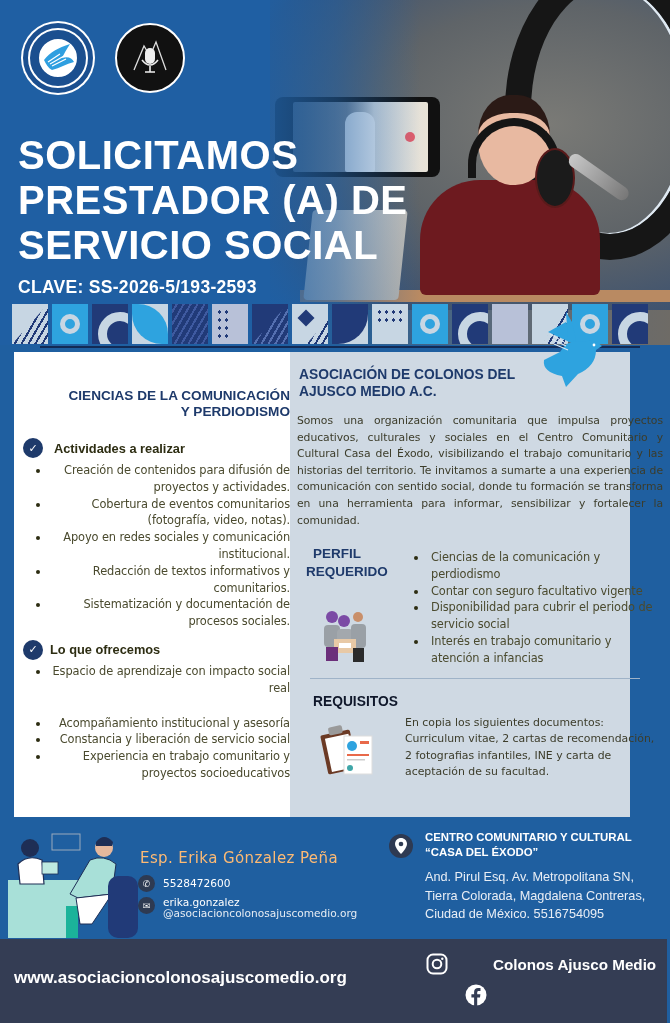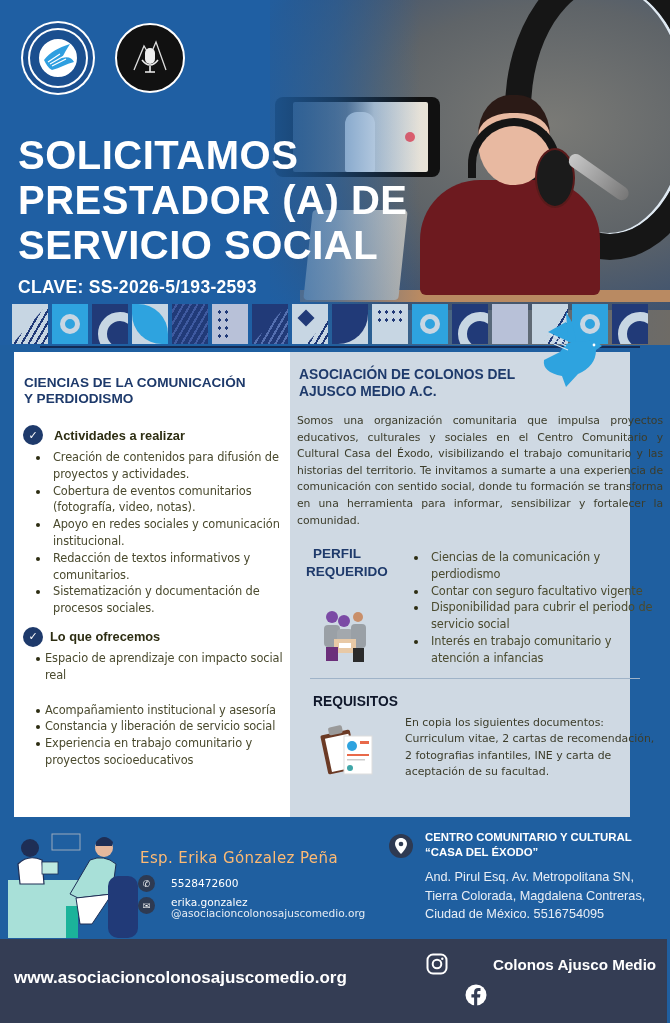--- a/index.html
+++ b/index.html
@@ -49,21 +49,21 @@
   .tile .stripes { position: absolute; inset: 0; background: repeating-linear-gradient(-60deg, transparent 0 4px, #213a78 4px 6px); }
   .tile .blob { position: absolute; left: 0; top: 0; width: 36px; height: 40px; background: #213a78; border-radius: 0 0 30px 0; }
   .tile .blob2 { position: absolute; left: 0; top: 0; width: 36px; height: 40px; background: #2ea3df; border-radius: 0 30px 0 30px; }
   .tile .dots { position: absolute; left: 4px; top: 4px; width: 28px; height: 32px; background-image: radial-gradient(#213a78 1.5px, transparent 1.6px); background-size: 7px 8px; }
   .tile .diamond { position: absolute; left: 8px; top: 8px; width: 12px; height: 12px; background: #213a78; transform: rotate(45deg); }
   .strip-line { position: absolute; left: 40px; top: 346px; width: 600px; height: 2px; background: #122a55; }
 
   .dove-main { position: absolute; left: 538px; top: 312px; width: 70px; height: 75px; z-index: 5; }
 
   
-  .panel-left { position: absolute; left: 14px; top: 352px; width: 276px; height: 465px; background: #ffffff; padding: 23px 0 0 8px; }
+  .panel-left { position: absolute; left: 14px; top: 352px; width: 276px; height: 465px; background: #ffffff; padding: 36px 0 0 8px; text-align: right; }
   .panel-right { position: absolute; left: 290px; top: 352px; width: 340px; height: 465px; background: #cfd9e3; }
 
   .h-cat { color: #1e3a6b; font-family: "Liberation Sans", sans-serif; font-weight: bold; font-size: 13.6px; line-height: 16px; margin-left: 2px; }
   .sec-head { display: flex; align-items: center; margin-top: 18px; margin-left: 1px; }
   .check { width: 20px; height: 20px; border-radius: 50%; background: #1e3a6b; color: #fff; font-size: 11px; display: flex; align-items: center; justify-content: center; flex: none; }
   .sec-title { color: #2d2d12; font-family: "Liberation Sans", sans-serif; font-weight: bold; font-size: 12.8px; margin-left: 11px; }
   ul.bullets { list-style: none; margin-top: 4px; }
   ul.bullets li { position: relative; padding-left: 31px; color: #4a4a2e; font-size: 11.4px; line-height: 16.8px; letter-spacing: -0.1px; }
   ul.bullets li::before { content: ""; position: absolute; left: 14px; top: 7px; width: 4px; height: 4px; border-radius: 50%; background: #2d2d12; }
 
@@ -80,21 +80,21 @@
   .req-title { position: absolute; left: 23px; top: 342px; color: #0f172a; font-family: "Liberation Sans", sans-serif; font-weight: bold; font-size: 13.8px; }
   .req-ill { position: absolute; left: 30px; top: 372px; width: 58px; height: 56px; }
   .req-text { position: absolute; left: 115px; top: 363px; width: 260px; color: #3c3c2a; font-size: 10.9px; line-height: 16.3px; }
 
   
   .contact { position: absolute; left: 0; top: 820px; width: 670px; height: 118px; background: #1f5fa0; }
   .contact-ill { position: absolute; left: 8px; top: 8px; width: 130px; height: 110px; }
   .contact-name { position: absolute; left: 140px; top: 29px; color: #fdba74; font-size: 15px; letter-spacing: 0.4px; }
   .c-row { position: absolute; left: 138px; display: flex; align-items: flex-start; color: #fff; }
   .c-icon { width: 17px; height: 17px; border-radius: 50%; background: #2e3a52; color: #fff; font-size: 9px; display: flex; align-items: center; justify-content: center; flex: none; }
-  .c-text { margin-left: 16px; font-size: 10.6px; line-height: 11px; }
+  .c-text { margin-left: 8px; font-size: 10.6px; line-height: 11px; }
   .pin { position: absolute; left: 389px; top: 14px; width: 24px; height: 24px; border-radius: 50%; background: #2e3a52; display: flex; align-items: center; justify-content: center; }
   .centro-title { position: absolute; left: 425px; top: 10px; color: #fff; font-family: "Liberation Sans", sans-serif; font-weight: bold; font-size: 11.4px; line-height: 15px; }
   .centro-addr { position: absolute; left: 425px; top: 48px; color: #e9eef5; font-family: "Liberation Sans", sans-serif; font-size: 12.7px; line-height: 18.5px; }
 
   
   .footer { position: absolute; left: 0; top: 939px; width: 667px; height: 84px; background: #343d54; }
   .footer-url { position: absolute; left: 14px; top: 29px; color: #fff; font-family: "Liberation Sans", sans-serif; font-weight: bold; font-size: 17px; }
   .social { position: absolute; left: 426px; display: flex; align-items: center; color: #fff; font-family: "Liberation Sans", sans-serif; font-weight: bold; font-size: 15.2px; gap: 31px; }
   .social .s-ico { width: 22px; height: 22px; margin-right: 14px; display: flex; align-items: center; justify-content: center; }
 </style>

